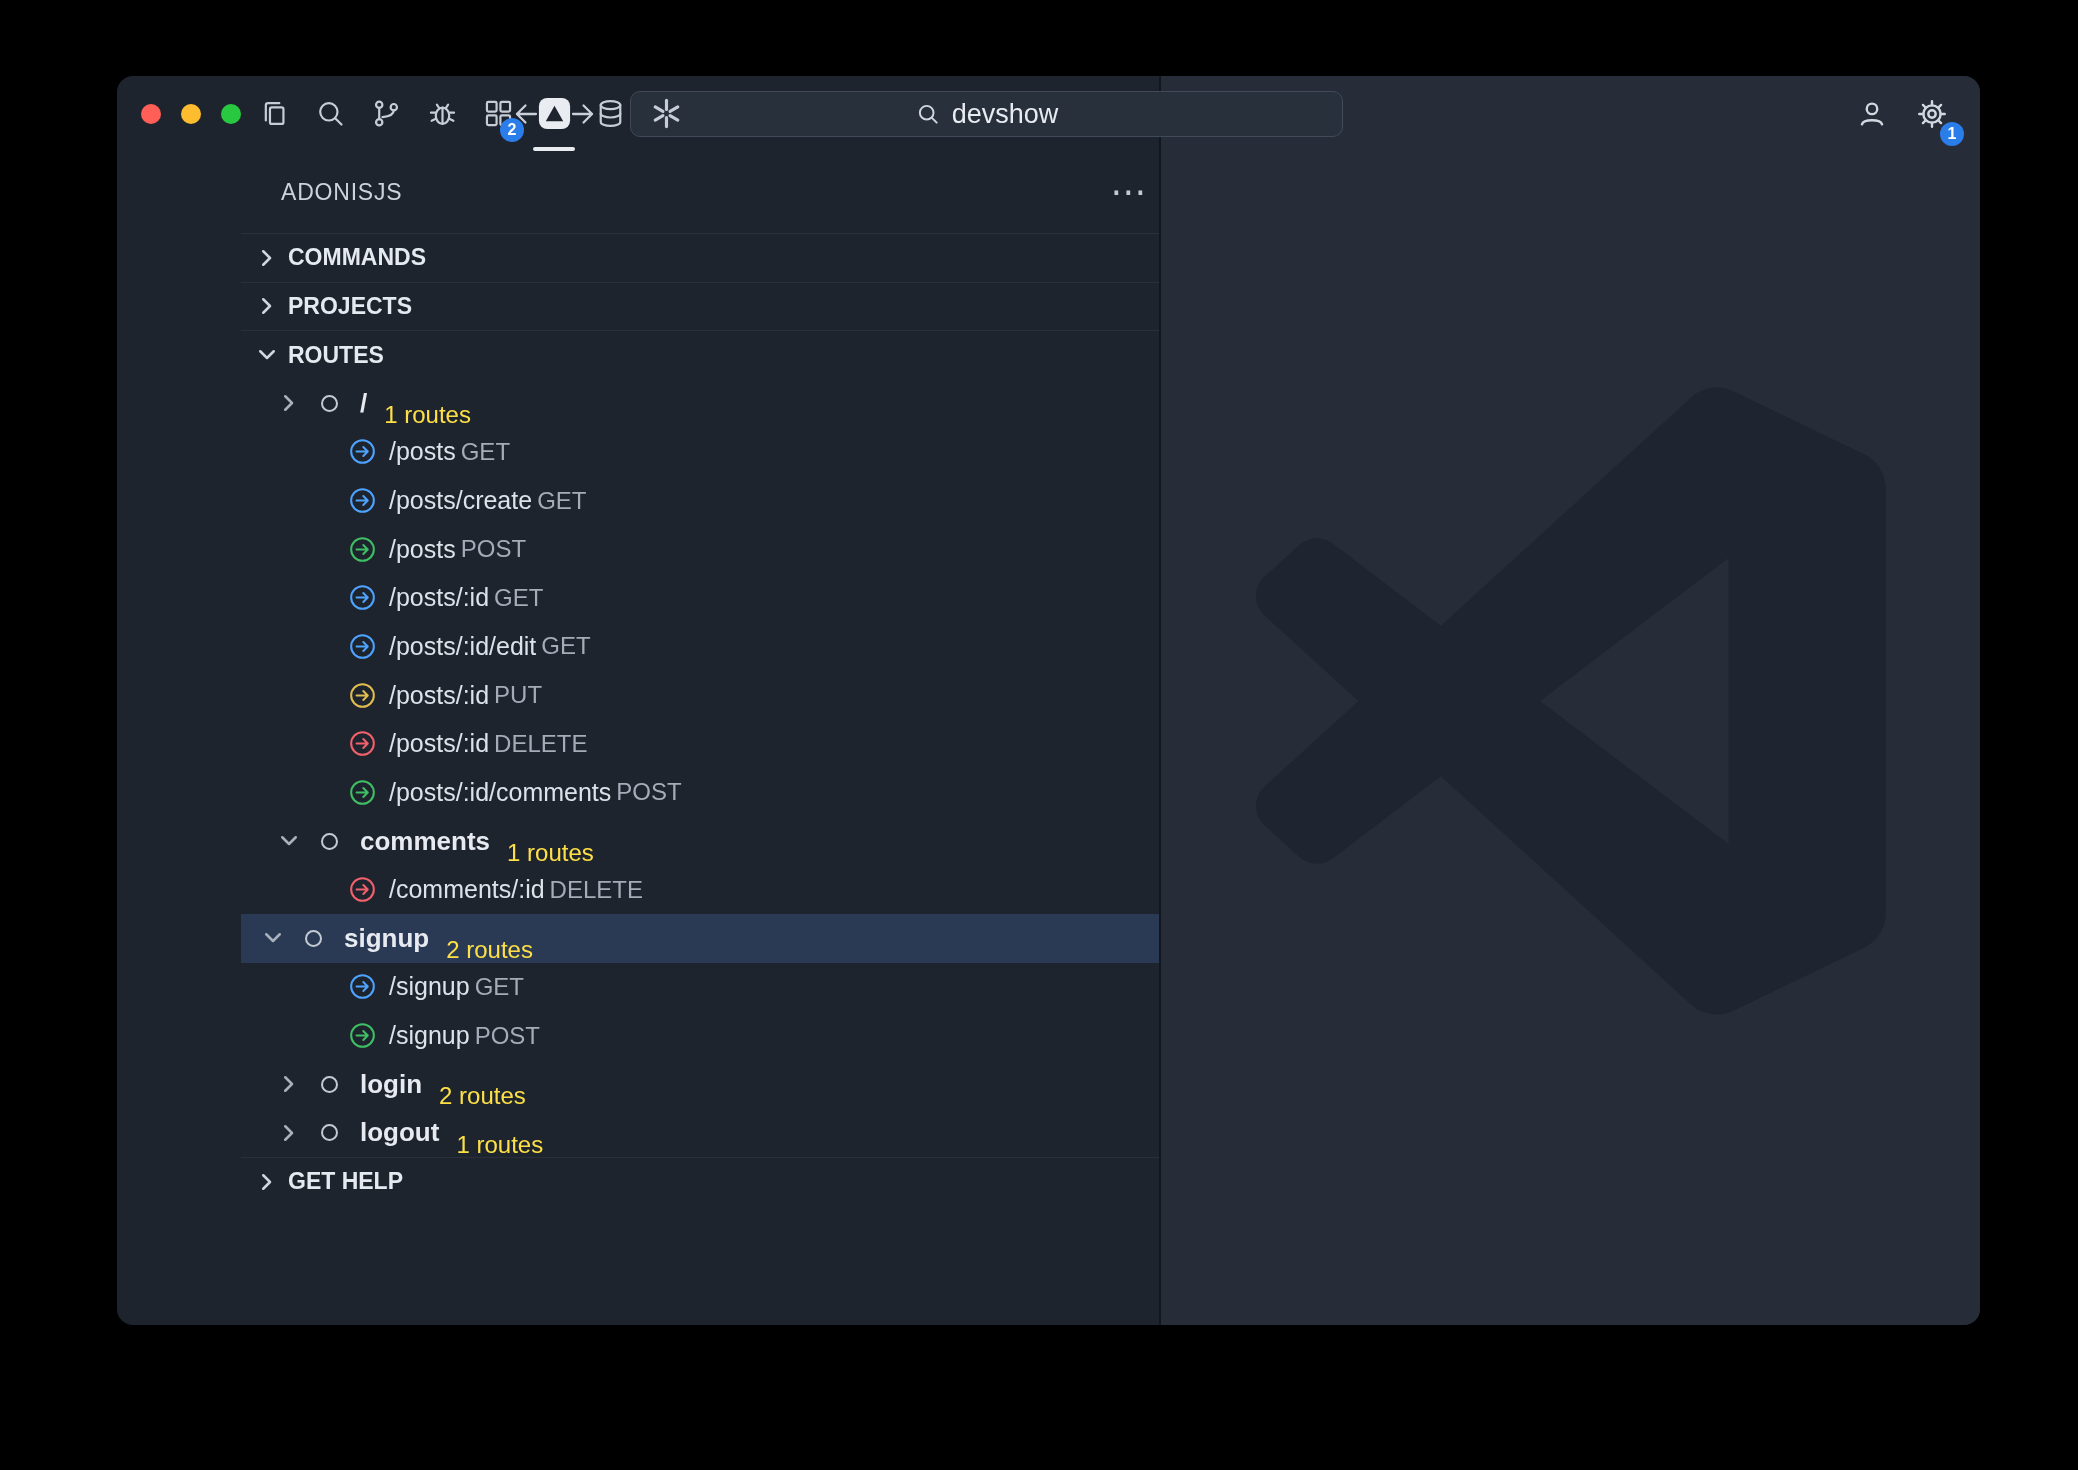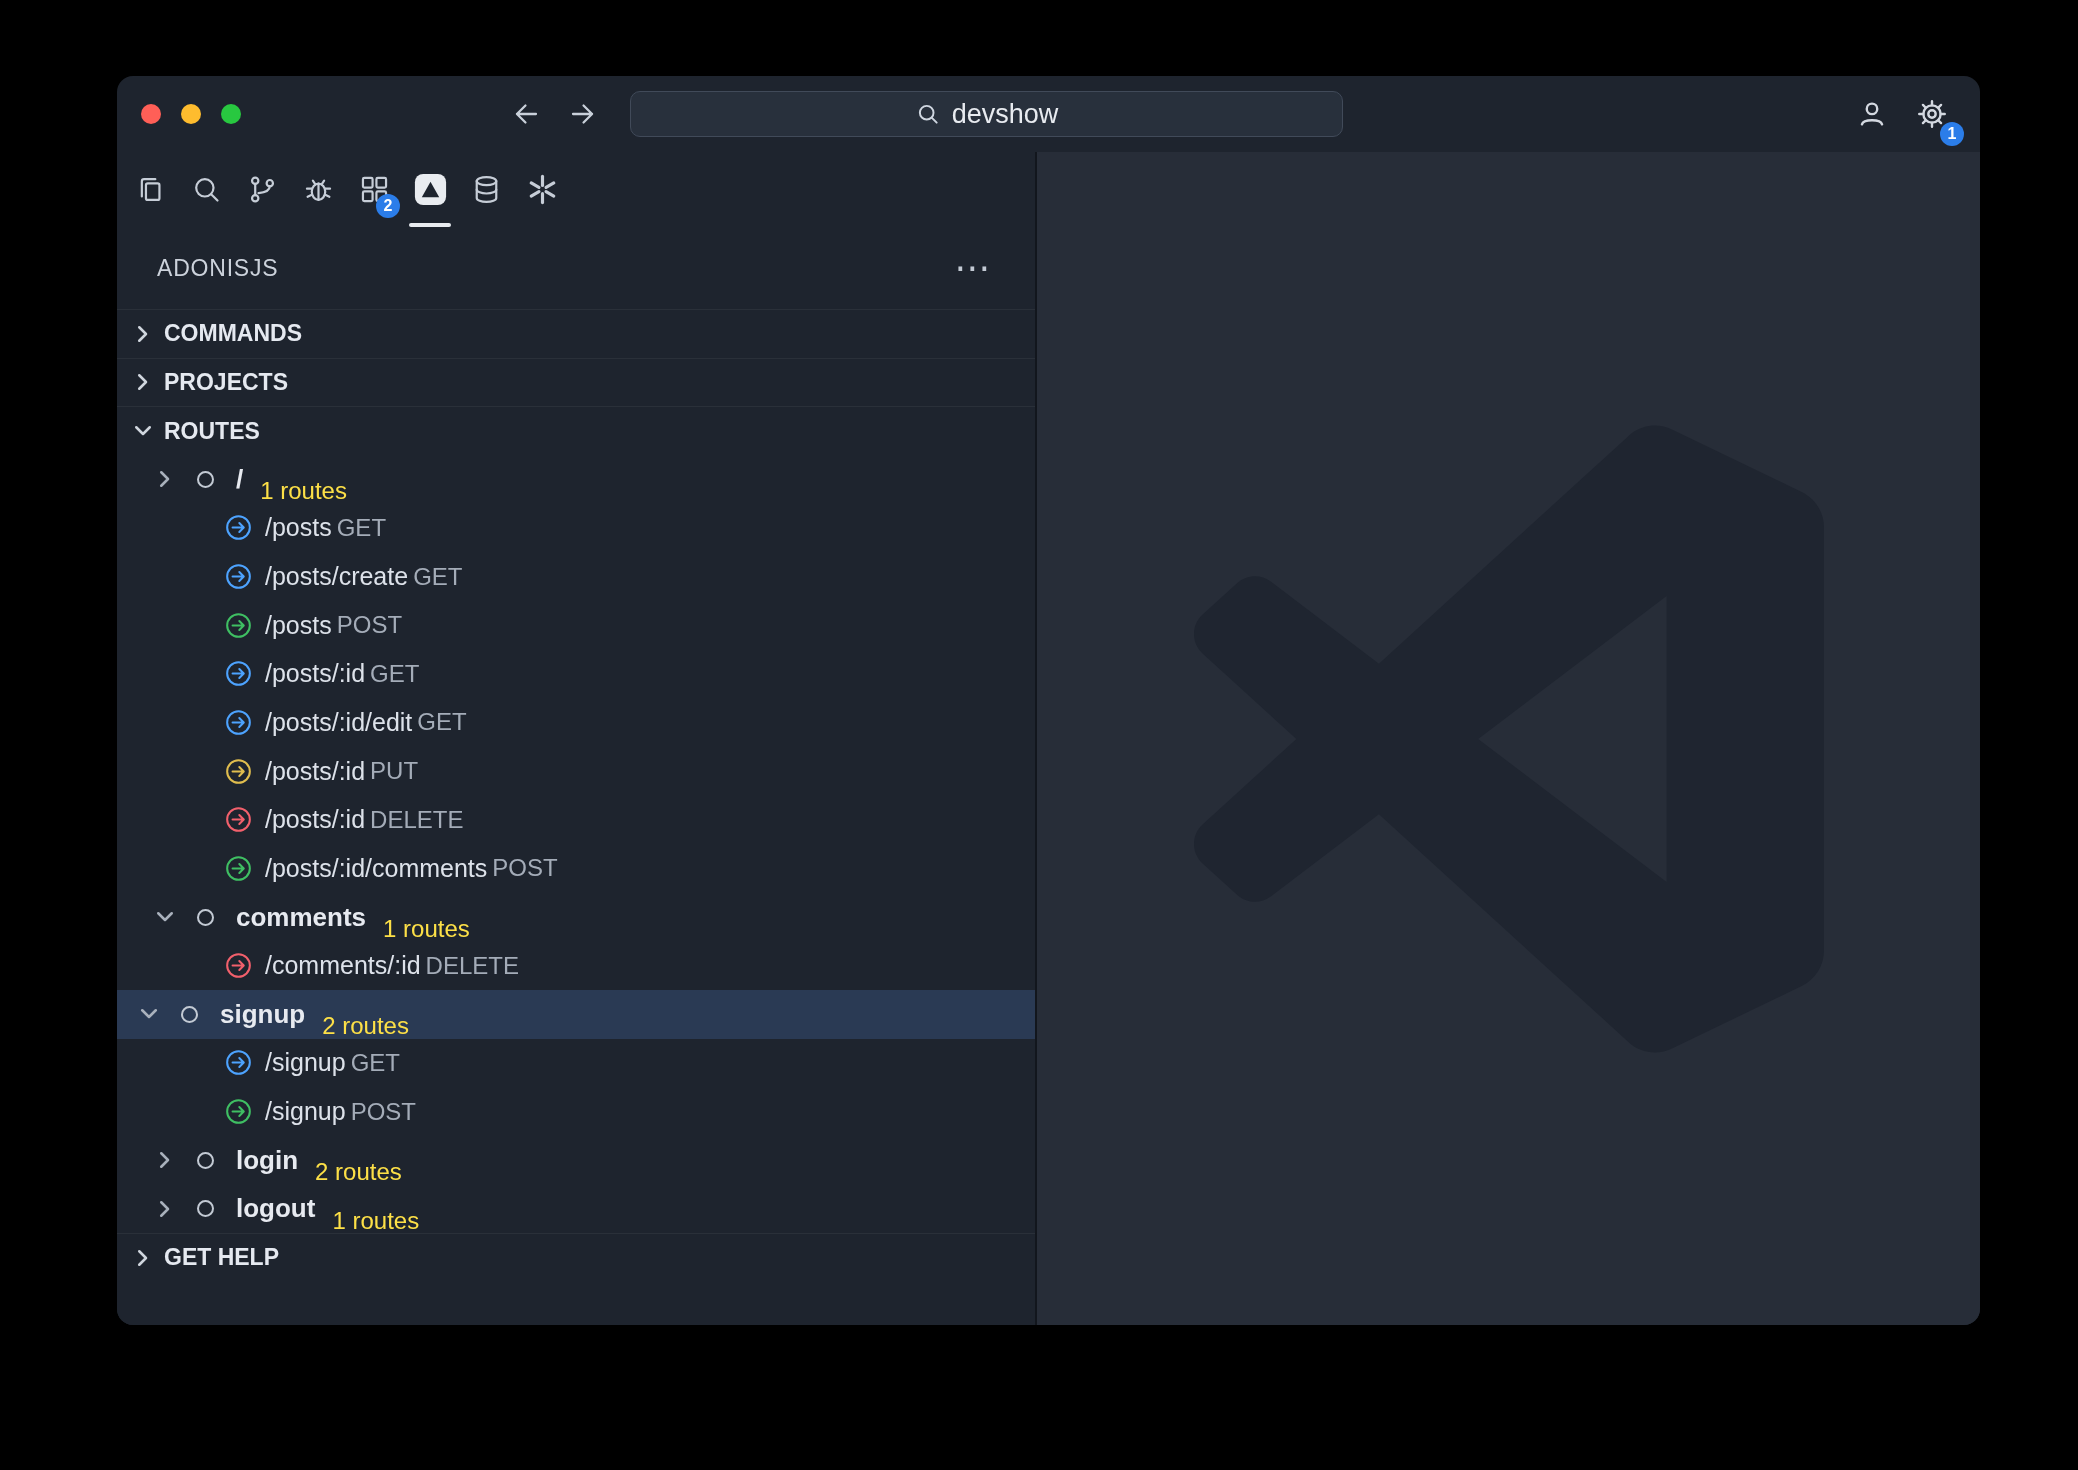--- a/index.html
+++ b/index.html
@@ -7,21 +7,21 @@
   body {
     width:2078px; height:1470px; background:#000;
     font-family:"Liberation Sans","DejaVu Sans",sans-serif;
     position:relative; overflow:hidden;
     -webkit-font-smoothing:antialiased;
   }
 
   .window {
     position:absolute; left:117px; top:76px; width:1863px; height:1249px;
     background:var(--window_bg,#1e242e); border-radius:16px; overflow:hidden;
-    display:flex; flex-direction:column;
+    display:flex; flex-direction:row;
   }
 
   
   .titlebar { height:76px; flex:0 0 auto; position:relative; display:flex; align-items:center; }
   .traffic { display:flex; gap:20px; padding-left:24px; }
   .light { width:20px; height:20px; border-radius:50%; }
   .light.red { background:#ff5f57; }
   .light.yellow { background:#febc2e; }
   .light.green { background:#28c840; }
 
@@ -78,21 +78,21 @@
   .act-item svg { width:33px; height:33px; }
   .act-item.active::after {
     content:""; position:absolute; left:2px; right:2px; bottom:0; height:4px;
     background:#e8ebef; border-radius:2px;
   }
   .act-badge { position:absolute; right:-3px; bottom:9px; }
 
   
   .panel-header {
     height:82px; flex:0 0 auto; display:flex; align-items:center;
-    padding:0 44px 0 40px; color:#ccd2db; font-size:23px; letter-spacing:0.8px;text-align:center;
+    padding:0 12px 0 40px; color:#ccd2db; font-size:23px; letter-spacing:0.8px;text-align:center;
   }
   .panel-more { margin-left:auto; color:#c3cad4; font-size:36px; line-height:20px; }
 
   
   .rows { flex:1; display:flex; flex-direction:column; overflow:hidden; min-height:0; }
   .row { height:48.65px; flex:0 0 auto; display:flex; align-items:center; }
   .row.selected { background:var(--selection_bg,#2a3a54);padding-left:20px; }
 
   .chev { width:24px; height:24px; display:flex; align-items:center; justify-content:center; }
   .chev svg { width:24px; height:24px; }

